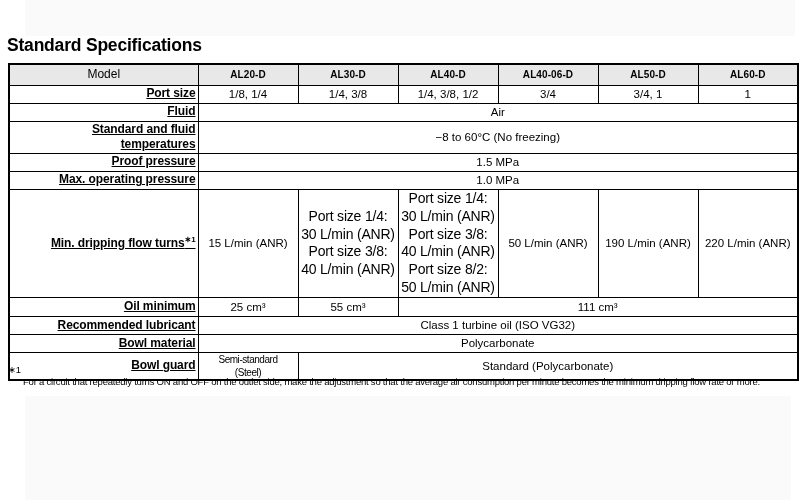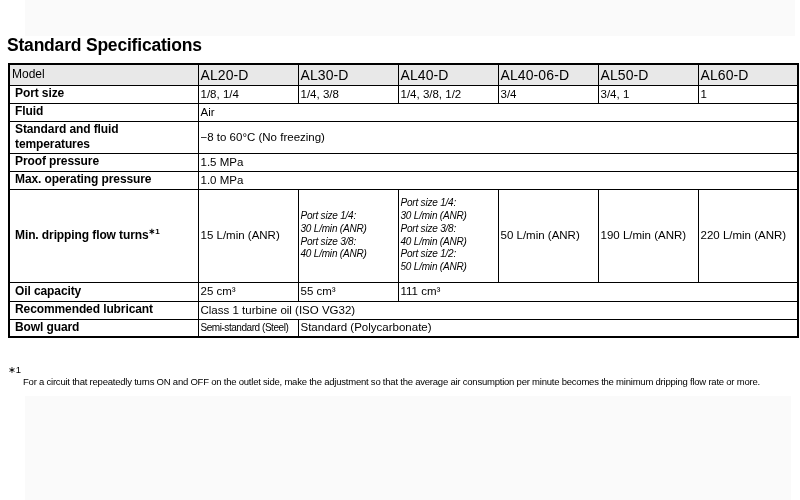--- a/index.html
+++ b/index.html
@@ -29,36 +29,36 @@
     position: absolute; left: 8px; top: 63px;
     width: 789px;
     border-collapse: collapse; table-layout: fixed;
     border: 2px solid #000;
   }
   .spec col.c-label { width: 189px; }
   .spec col.c-data  { width: 100px; }
   .spec td, .spec th {
     border: 1px solid #000;
     font-size: 11.5px; font-weight: normal;
-    text-align: left; vertical-align: middle;
+    text-align: center; vertical-align: middle;
     padding: 0 2px; line-height: 1.3;
     overflow: hidden;
   }
   tr.r-head    { height: 21px; background: #e8e8e8; }
   tr.r-head th.model-header { font-size: 12px; font-weight: normal; }
-  tr.r-head th.model-name   { font-size: 14px; font-weight: normal; letter-spacing: 0.1px; margin-left: 9px; }
+  tr.r-head th.model-name   { font-size: 10px; font-weight: bold; letter-spacing: 0.1px; margin-left: 9px; }
   tr.r-std  { height: 18px; }
   tr.r-tall { height: 19px; }
   tr.r-flow { height: 93px; }
   td.label {
-    text-align: left; font-weight: bold; font-size: 12px;
-    padding-left: 5px; letter-spacing: -0.1px;
+    text-align: right; font-weight: bold; font-size: 12px;
+    padding-left: 5px; letter-spacing: -0.1px; text-decoration: underline;
   }
-  td.condensed { font-size: 10px; letter-spacing: -0.45px; padding: 0 2px; }
-  td.flow-multi { line-height: 1.28; font-size: 10px; letter-spacing: -0.2px; font-style: italic; }
+  td.condensed { font-size: 10px; letter-spacing: -0.45px; padding: 0 12px; }
+  td.flow-multi { line-height: 1.28; font-size: 14px; letter-spacing: -0.2px; }
   sup.fn-sup { font-size: 8px; line-height: 0; }
   .footnote {
     position: absolute; left: 8px; top: 364px; width: 790px;
     display: flex;
     font-size: 9.5px; letter-spacing: -0.22px; line-height: 1.25;
     color: #000;
   }
   .fn-marker { flex: none; width: 15px; }
   .fn-text { flex: 1; }
 </style>
@@ -129,40 +129,44 @@
           <div>Port size 1/4:</div>
           <div>30 L/min (ANR)</div>
           <div>Port size 3/8:</div>
           <div>40 L/min (ANR)</div>
         </td>
         <td class="flow-multi">
           <div>Port size 1/4:</div>
           <div>30 L/min (ANR)</div>
           <div>Port size 3/8:</div>
           <div>40 L/min (ANR)</div>
-          <div>Port size 1/2:</div>
+          <div>Port size 8/2:</div>
           <div>50 L/min (ANR)</div>
         </td>
         <td>50 L/min (ANR)</td>
         <td>190 L/min (ANR)</td>
         <td>220 L/min (ANR)</td>
       </tr>
 
       <tr class="r-tall">
-        <td class="label">Oil capacity</td>
+        <td class="label">Oil minimum</td>
         <td>25 cm³</td>
         <td>55 cm³</td>
         <td colspan="4">111 cm³</td>
       </tr>
 
       <tr class="r-std">
         <td class="label">Recommended lubricant</td>
         <td colspan="6">Class 1 turbine oil (ISO VG32)</td>
       </tr>
 
+      <tr class="r-std">
+        <td class="label">Bowl material</td>
+        <td colspan="6">Polycarbonate</td>
+      </tr>
 
       <tr class="r-std">
         <td class="label">Bowl guard</td>
         <td class="condensed">Semi-standard (Steel)</td>
         <td colspan="5">Standard (Polycarbonate)</td>
       </tr>
 
     </tbody>
   </table>
 

